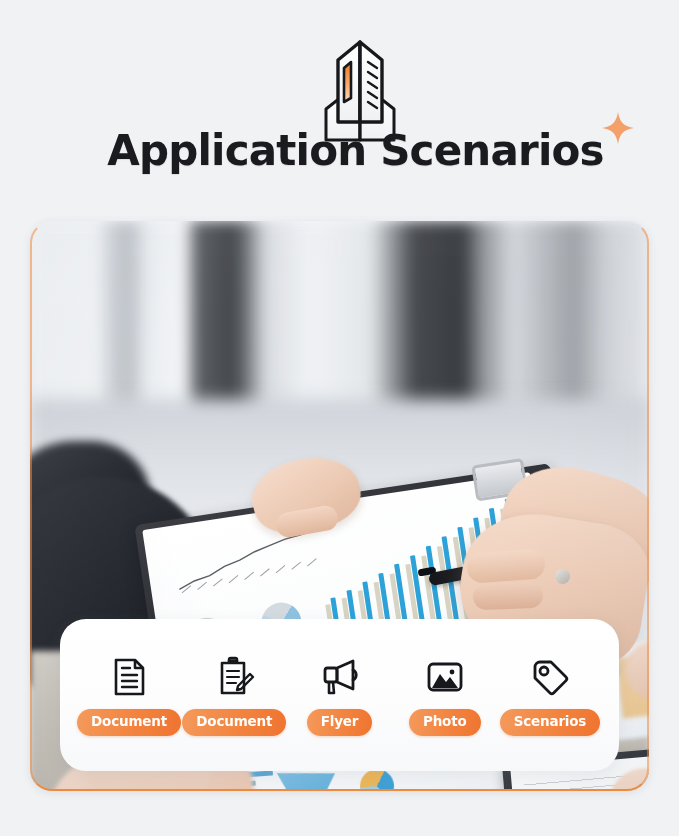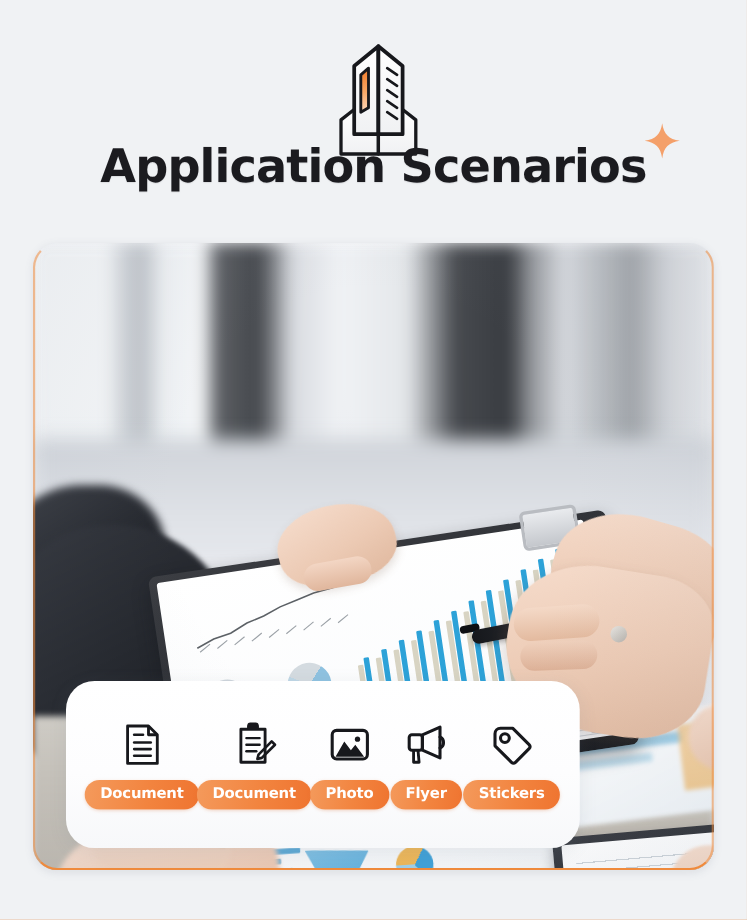--- a/index.html
+++ b/index.html
@@ -11,21 +11,21 @@
     height: 836px;
     background: #f0f2f4;
     font-family: "Liberation Sans", sans-serif;
     overflow: hidden;
     position: relative;
   }
 
   
   .header {
     position: absolute;
-    left: 0;
+    left: 16px;
     top: 0;
     width: 571px;
     height: 218px;
   }
 
   .building-icon {
     position: absolute;
     left: 288px;
     top: 36px;
     width: 112px;
@@ -532,21 +532,21 @@
     background: radial-gradient(ellipse at 50% 42%,
       rgba(255,255,255,0) 42%, rgba(150,160,175,0.11) 100%);
     pointer-events: none;
   }
 
   
   .badge-panel {
     position: absolute;
     left: 60px;
     top: 619px;
-    width: 467px;
+    width: 559px;
     height: 152px;
     background: linear-gradient(180deg, #ffffff 0%, #fdfdfe 55%, #f7f8fa 100%);
     border-radius: 26px;
     box-shadow: 0 4px 16px rgba(110,120,140,0.12);
     display: flex;
     align-items: center;
     justify-content: space-between;
     padding: 0 18px;
     box-sizing: border-box;
   }
@@ -805,43 +805,43 @@
         </g>
         <path d="M38 19 L41 22 L29 34 L25 35 L26 31 Z" fill="none" stroke="#17181c" stroke-width="2.4" stroke-linejoin="round"></path>
       </svg>
     </span>
     <span class="badge-pill">Document</span>
   </div>
 
   <div class="badge-item">
     <span class="badge-icon">
       <svg viewBox="0 0 44 44" width="44" height="44">
-        <rect x="6" y="9" width="32" height="26" rx="4" fill="none" stroke="#17181c" stroke-width="2.8"></rect>
-        <circle cx="29" cy="17" r="2.4" fill="#17181c"></circle>
-        <path d="M9 33 L17 19 L23 27 L27 22 L35 33 Z" fill="#17181c"></path>
-      </svg>
-    </span>
-    <span class="badge-pill">Photo</span>
-  </div>
-
-  <div class="badge-item">
-    <span class="badge-icon">
-      <svg viewBox="0 0 44 44" width="44" height="44">
         <path d="M19 13 L35 6 V34 L19 27 Z" fill="none" stroke="#17181c" stroke-width="2.8" stroke-linejoin="round"></path>
         <rect x="7" y="13" width="12" height="14" rx="2.5" fill="none" stroke="#17181c" stroke-width="2.8"></rect>
         <path d="M35 15 A5.5 5.5 0 0 1 35 25" fill="none" stroke="#17181c" stroke-width="2.8" stroke-linecap="round"></path>
         <path d="M11 27 L11 38 L16 38 L15 27" fill="none" stroke="#17181c" stroke-width="2.6" stroke-linejoin="round"></path>
       </svg>
     </span>
     <span class="badge-pill">Flyer</span>
   </div>
 
   <div class="badge-item">
     <span class="badge-icon">
       <svg viewBox="0 0 44 44" width="44" height="44">
+        <rect x="6" y="9" width="32" height="26" rx="4" fill="none" stroke="#17181c" stroke-width="2.8"></rect>
+        <circle cx="29" cy="17" r="2.4" fill="#17181c"></circle>
+        <path d="M9 33 L17 19 L23 27 L27 22 L35 33 Z" fill="#17181c"></path>
+      </svg>
+    </span>
+    <span class="badge-pill">Photo</span>
+  </div>
+
+  <div class="badge-item">
+    <span class="badge-icon">
+      <svg viewBox="0 0 44 44" width="44" height="44">
         <path d="M7 12 A5 5 0 0 1 12 7 H23 L38 22 A2.6 2.6 0 0 1 38 25.6 L25.6 38 A2.6 2.6 0 0 1 22 38 L7 23 Z" fill="none" stroke="#17181c" stroke-width="2.8" stroke-linejoin="round"></path>
         <circle cx="16" cy="16" r="4" fill="none" stroke="#17181c" stroke-width="2.8"></circle>
       </svg>
     </span>
-    <span class="badge-pill">Stickers</span>
+    <span class="badge-pill">Scenarios</span>
   </div>
 
 </div>
 
 </body></html>

